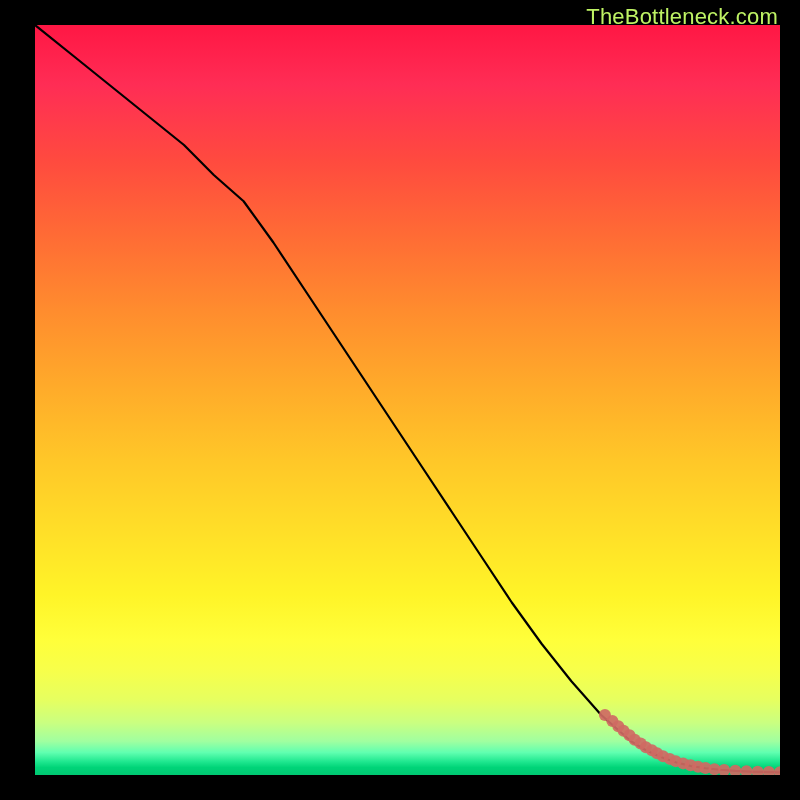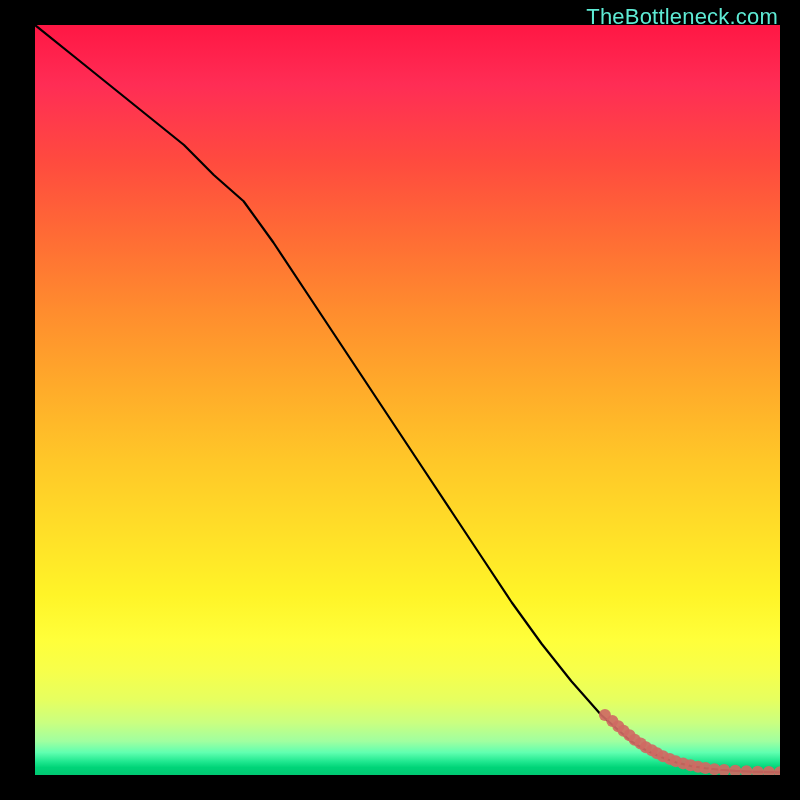--- a/index.html
+++ b/index.html
@@ -49,21 +49,21 @@
       #60ffb0 97%,
       #20e890 98.2%,
       #00d478 99%,
       #00c872 100%
     );
   }
   .watermark {
     position: absolute;
     top: 4px;
     right: 22px;
-    color: #5eead4;
+    color: #bef264;
     font-size: 22px;
     font-weight: 500;
     letter-spacing: 0.2px;
     user-select: none;
   }
   svg.overlay {
     position: absolute;
     left: 0; top: 0;
     width: 100%;
     height: 100%;

